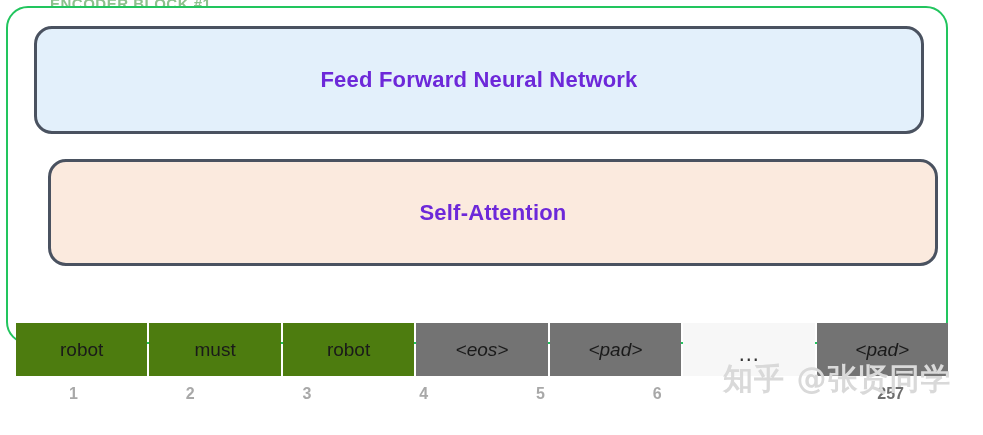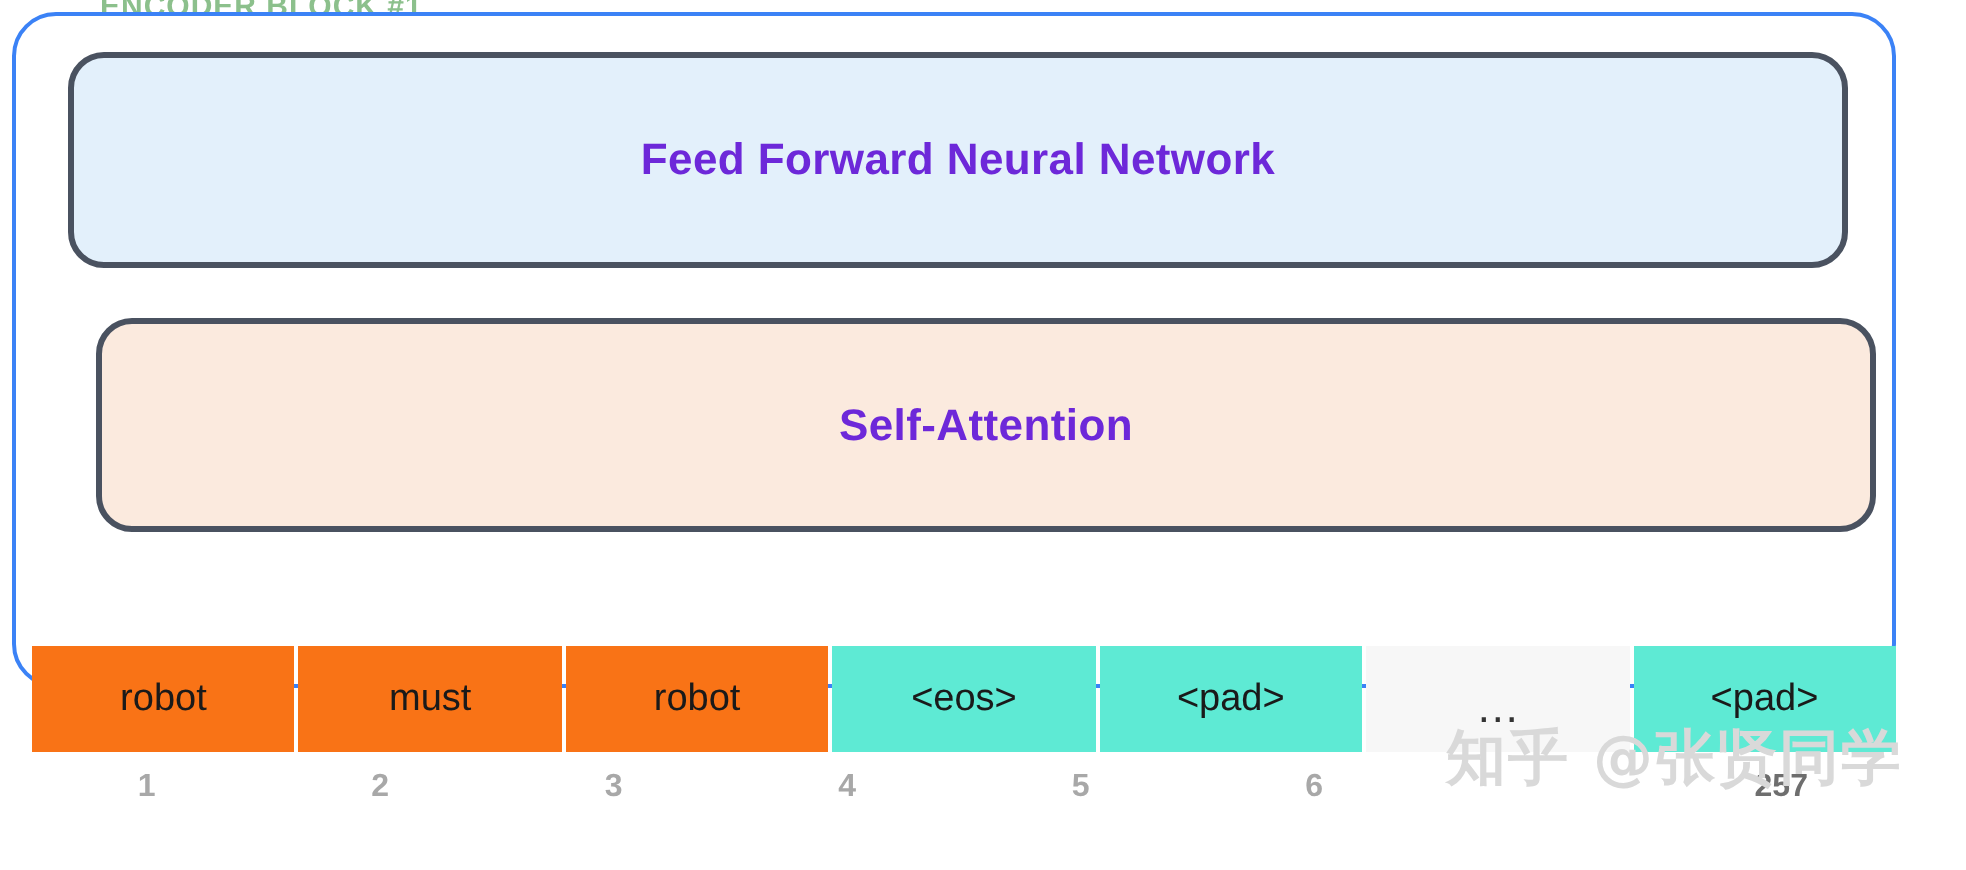--- a/index.html
+++ b/index.html
@@ -17,21 +17,21 @@
   }
 
   
   #encoder-block {
     position: absolute;
     left: 6px;
     top: 6px;
     width: 942px;
     height: 338px;
     box-sizing: border-box;
-    border: 2px solid #3b82f6;
+    border: 2px solid #22c55e;
     border-radius: 22px;
     background: #ffffff;
   }
 
   #encoder-block-label {
     position: absolute;
     left: 42px;
     top: -11px;
     font-size: 15px;
     font-weight: 700;
@@ -88,22 +88,22 @@
   }
   .token-cell {
     flex: 1 1 0;
     display: flex;
     align-items: center;
     justify-content: center;
     font-size: 19px;
     color: #1a1a1a;
     font-family: "Liberation Sans", sans-serif;
   }
-  .token-cell.word  { background: #f97316; }
-  .token-cell.pad   { background: #5eead4; }
+  .token-cell.word  { background: #4d7c0f; }
+  .token-cell.pad   { background: #737373; font-style: italic; }
   .token-cell.ellipsis {
     background: #f7f7f7;
     font-size: 22px;
     color: #333333;
     align-items: flex-start;
     padding-top: 18px;
     box-sizing: border-box;
   }
 
   

